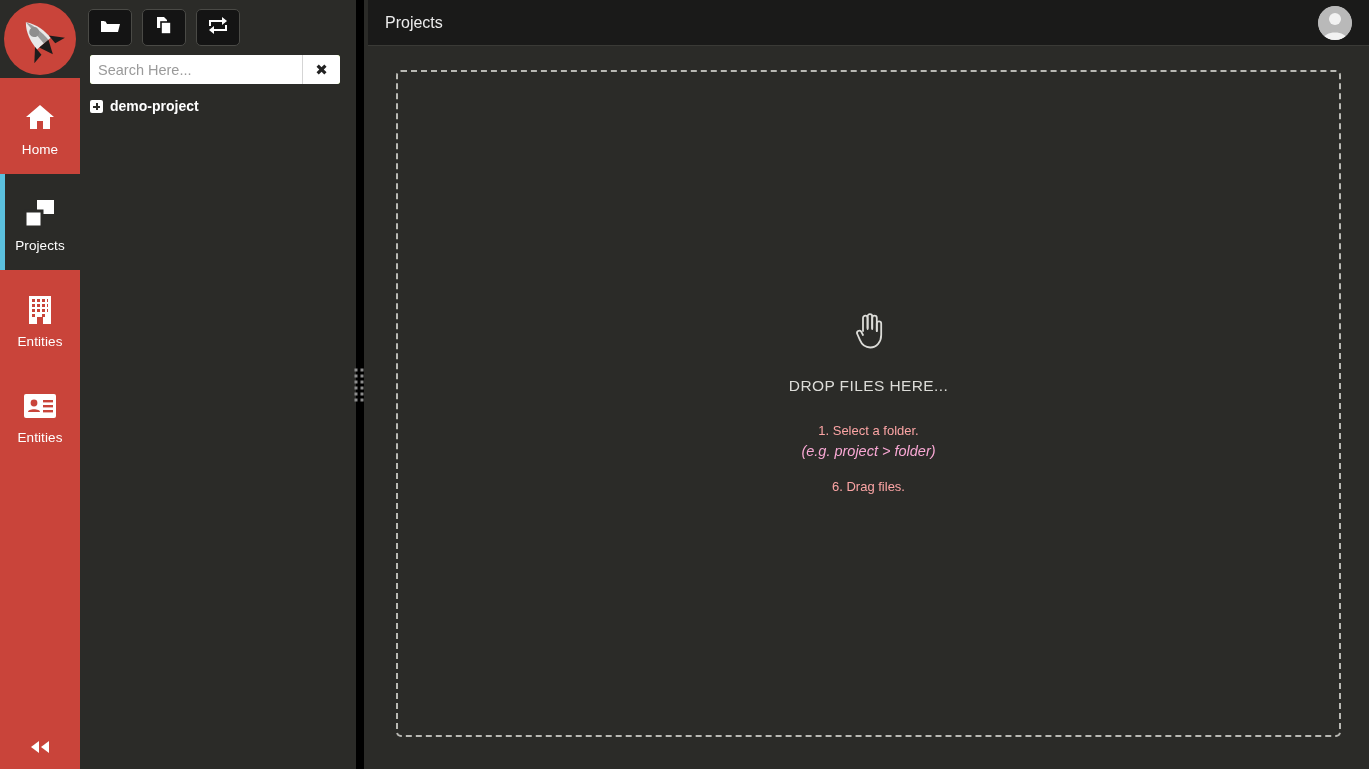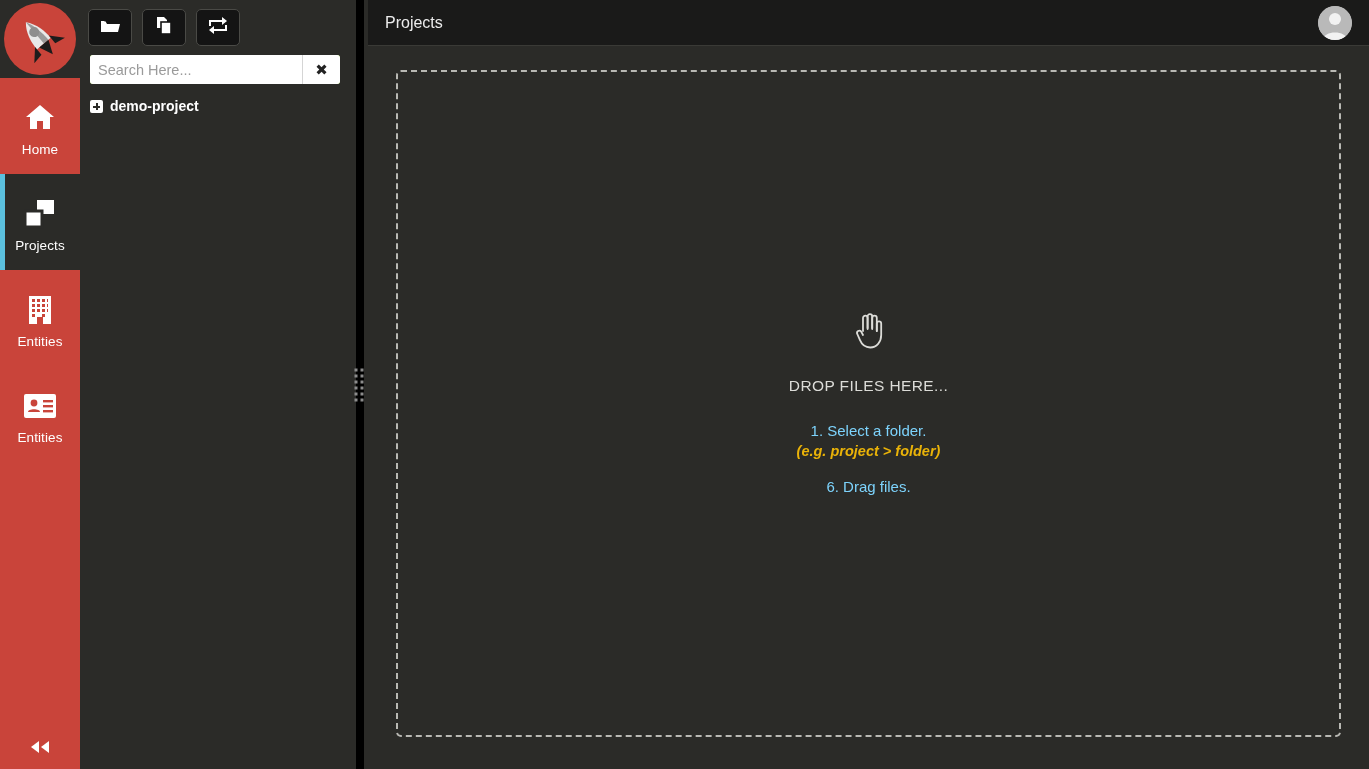--- a/index.html
+++ b/index.html
@@ -134,22 +134,22 @@
   .dropzone {
     width:100%; height:100%;
     border:2px dashed #b9b9b4; border-radius:5px;
     display:flex; flex-direction:column;
     align-items:center; justify-content:center;
     color:#d6d6d2;
   }
   .dz-icon { margin-bottom:24px; }
   .dz-title { font-size:15.5px; letter-spacing:.4px; color:#dcdcd8; }
   .dz-steps { margin-top:26px; text-align:center; line-height:20px; }
-  .dz-line { font-size:15px; color:#7dd3fc; }
-  .dz-italic { font-size:14.5px; color:#eab308; font-style:italic;font-weight:bold; }
+  .dz-line { font-size:13px; color:#fca5a5; }
+  .dz-italic { font-size:14.5px; color:#f9a8d4; font-style:italic; }
   .dz-gap { height:16px; }
 </style>
 </head>
 <body>
 
 <div id="app">
 
   <div class="rail">
 
     <div class="logo-wrap">

